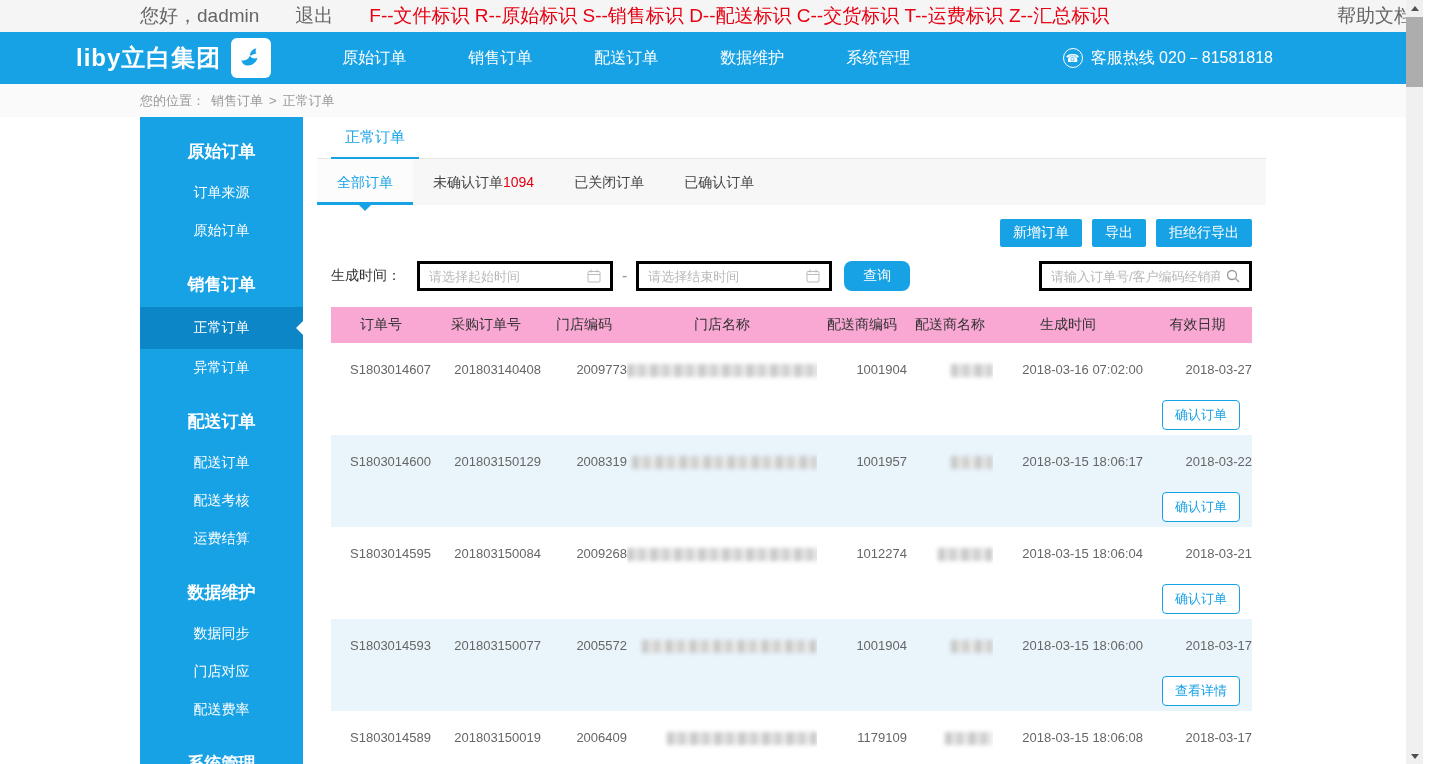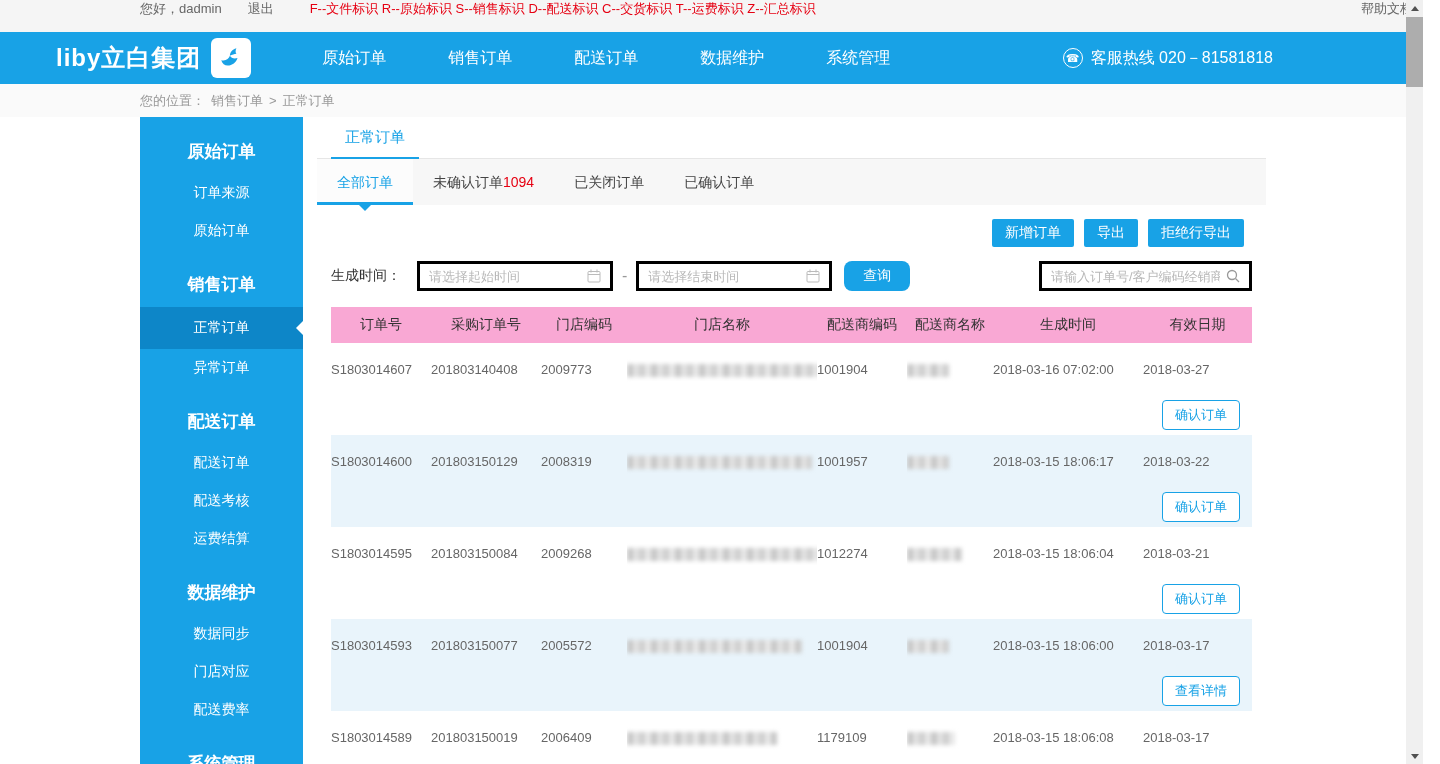--- a/index.html
+++ b/index.html
@@ -1,27 +1,27 @@
 <!DOCTYPE html>
 <html><head>
 <meta charset="utf-8">
 <style>
   * { box-sizing:border-box; margin:0; padding:0; }
   html,body { width:1440px; height:764px; overflow:hidden; }
   body { font-family:"Liberation Sans","DejaVu Sans",sans-serif; background:#fff; position:relative; }
   .viewport { width:1423px; height:764px; position:relative; overflow:hidden; background:#fff; }
 
   
-  .topbar { height:32px; background:#f5f5f5; display:flex; padding-left:140px; font-size:13px; color:#666; }
-  .topbar .logout { margin-left:26px; cursor:pointer; }
+  .topbar { height:32px; background:#f5f5f5; display:flex; align-items:center; padding-left:140px; font-size:19px; color:#666; }
+  .topbar .logout { margin-left:36px; cursor:pointer; }
   .topbar .markers { margin-left:36px; color:#e60012; }
   .topbar .help { margin-left:auto; margin-right:10px; cursor:pointer; }
 
   
-  .header { height:52px; background:#18a2e6; display:flex; align-items:center; padding-left:56px; color:#fff; }
+  .header { height:52px; background:#18a2e6; display:flex; align-items:center; padding-left:76px; color:#fff; }
   .logo { display:flex; align-items:center; cursor:pointer; }
   .logo-text { font-size:24px; font-weight:bold; letter-spacing:1px; }
   .logo-icon { width:40px; height:40px; background:#fff; border-radius:6px; margin-left:10px; display:flex; align-items:center; justify-content:center; }
   .nav { display:flex; margin-left:40px; }
   .nav-item { font-size:16px; padding:0 31px; line-height:52px; cursor:pointer; white-space:nowrap; }
   .hotline { margin-left:auto; margin-right:150px; display:flex; align-items:center; font-size:16px; white-space:nowrap; }
   .phone-icon { width:20px; height:20px; border:1px solid #fff; border-radius:50%; display:flex; align-items:center; justify-content:center; font-size:11px; margin-right:8px; }
 
   
   .breadcrumb { height:33px; background:#fafafa; display:flex; align-items:center; padding-left:140px; font-size:13px; color:#999; }
@@ -39,37 +39,37 @@
   .tabs-row { height:42px; border-bottom:1px solid #e6e6e6; padding-left:14px; }
   .tab { display:inline-block; line-height:40px; padding:0 14px; color:#18a2e6; font-size:15px; border-bottom:2px solid #18a2e6; cursor:pointer; }
 
   .subtabs { display:flex; background:#f7f7f7; height:46px; position:relative; }
   .subtab { line-height:46px; padding:0 20px; font-size:14px; color:#444; cursor:pointer; position:relative; }
   .subtab.active { color:#18a2e6; background:#fcfcfc; }
   .subtab.active::after { content:""; position:absolute; left:0; right:0; bottom:0; height:3px; background:#18a2e6; }
   .subtab.active::before { content:""; position:absolute; left:50%; margin-left:-6px; bottom:-6px; border:6px solid transparent; border-top-color:#18a2e6; border-bottom:none; z-index:2; }
   .subtab .count { color:#e60012; margin-left:0; }
 
-  .toolbar { display:flex; justify-content:flex-end; gap:10px; margin:14px 22px 0; }
+  .toolbar { display:flex; justify-content:flex-end; gap:10px; margin:14px 14px 0; }
   .tool-btn { background:#18a2e6; color:#fff; border:none; height:28px; padding:0 13px; font-size:14px; border-radius:2px; cursor:pointer; font-family:inherit; }
 
   .filter-row { display:flex; align-items:center; margin:14px 14px 0; }
   .filter-label { font-size:14px; color:#333; margin-right:16px; white-space:nowrap; }
   .input-box { display:flex; align-items:center; border:3px solid #000000; background:#fff; height:30px; padding:0 9px; }
   .input-box input { border:none; outline:none; flex:1; min-width:0; font-size:13px; color:#666; font-family:inherit; background:transparent; }
   .input-box input::placeholder { color:#b8b8b8; }
   .input-box svg { flex-shrink:0; margin-left:6px; }
   .date-box { width:196px; }
   .dash { margin:0 9px; color:#999; }
   .search-btn { margin-left:12px; width:66px; height:30px; background:#18a2e6; color:#fff; border:none; font-size:14px; border-radius:8px; cursor:pointer; font-family:inherit; }
   .keyword-box { margin-left:auto; width:213px; }
 
   .order-table { border-collapse:collapse; margin:16px 14px 0; width:921px; table-layout:fixed; }
   .order-table th { background:#f9a8d4; height:36px; font-size:14px; color:#333; font-weight:normal; text-align:center; }
-  .order-table td { text-align:left; font-size:13px; color:#666; overflow:hidden; white-space:nowrap; }
+  .order-table td { text-align:right; font-size:13px; color:#666; overflow:hidden; white-space:nowrap; }
   tr.data-row td { height:52px; }
   tr.action-row td { height:40px; text-align:right; padding-right:12px; }
   tr.stripe { background:#e9f4fb; }
   .action-btn { background:#fff; border:1px solid #18a2e6; color:#18a2e6; font-size:13px; padding:5px 12px; border-radius:4px; cursor:pointer; font-family:inherit; }
   .blur-block { display:inline-block; height:13px; vertical-align:middle; border-radius:1px;
     background:repeating-linear-gradient(90deg,#c7c7c7 0 6px,#e2e2e2 6px 12px,#cfcfcf 12px 18px,#e8e8e8 18px 24px);
     filter:blur(2px); }
 
   
   .scrollbar { position:absolute; top:0; right:0; width:17px; height:764px; background:#f0f0f0; }

